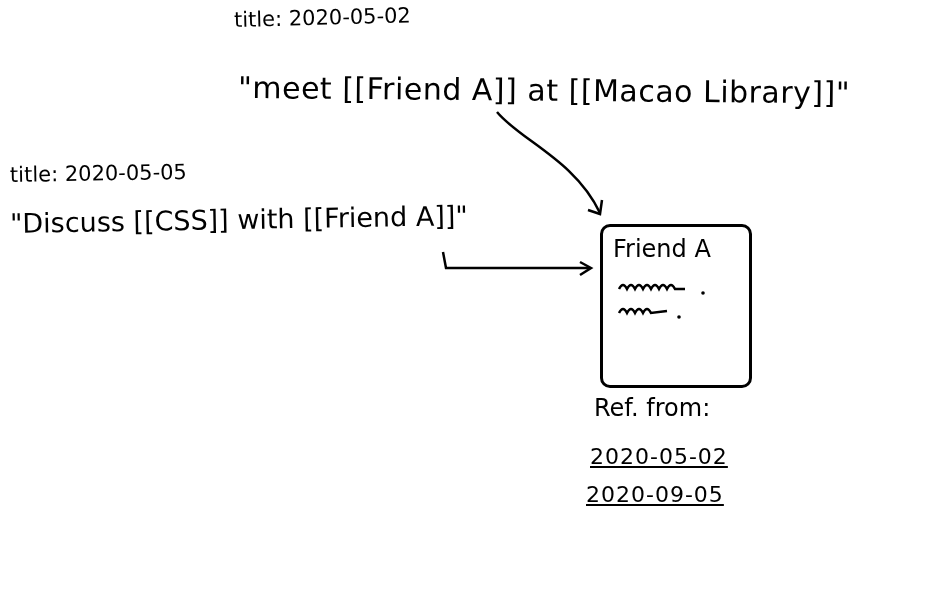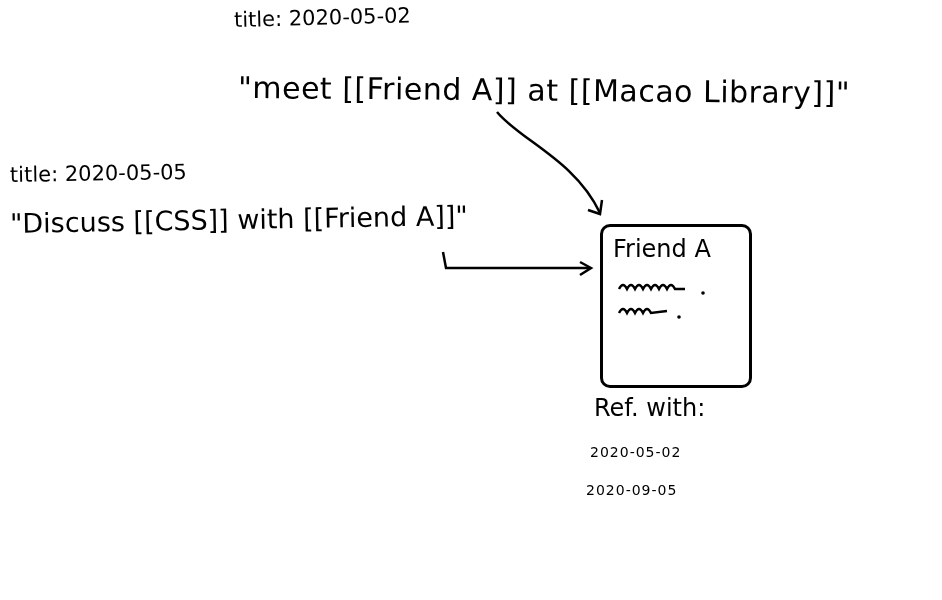--- a/index.html
+++ b/index.html
@@ -8,21 +8,21 @@
   .hand { position: absolute; white-space: nowrap; color: #000; }
   .t1 { left: 234px; top: 8px; font-size: 21px; transform: rotate(-1.5deg); transform-origin: left center; }
   .s1 { left: 238px; top: 70px; font-size: 30px; letter-spacing: 0.5px; transform: rotate(0.5deg); transform-origin: left center; }
   .t2 { left: 10px; top: 163px; font-size: 21px; transform: rotate(-1deg); transform-origin: left center; }
   .s2 { left: 10px; top: 208px; font-size: 27px; transform: rotate(-1deg); transform-origin: left center; }
   .card { position: absolute; left: 600px; top: 224px; width: 146px; height: 158px;
           border: 3px solid #000; border-radius: 10px; text-align: center; }
   .card-title { position: absolute; left: 10px; top: 8px; font-size: 24px; white-space: nowrap; }
   .scribble { position: absolute; left: 14px; }
   .ref-label { left: 594px; top: 394px; font-size: 24px; }
-  .ref-item { font-size: 14px; letter-spacing: 1px; }
+  .ref-item { font-size: 22px; letter-spacing: 1px; text-decoration: underline; }
   .r1 { left: 590px; top: 444px; }
   .r2 { left: 586px; top: 482px; }
   svg.arrows { position: absolute; left: 0; top: 0; width: 942px; height: 600px; pointer-events: none; }
 </style>
 </head>
 <body>
 
 <div class="hand t1">title: 2020-05-02</div>
 <div class="hand s1">"meet [[Friend A]] at [[Macao Library]]"</div>
 
@@ -34,21 +34,21 @@
   <svg class="scribble" style="top:48px" width="90" height="22">
     <path d="M2 14 q4 -8 8 0 q4 -8 8 0 q4 -8 8 0 q4 -8 8 0 q4 -8 8 0 q4 -8 8 0 q4 -8 8 0 l10 0" fill="none" stroke="#000" stroke-width="2.5"></path>
     <circle cx="86" cy="18" r="1.8" fill="#000"></circle>
   </svg>
   <svg class="scribble" style="top:72px" width="70" height="22">
     <path d="M2 14 q4 -8 8 0 q4 -8 8 0 q4 -8 8 0 q4 -8 8 0 l16 -2" fill="none" stroke="#000" stroke-width="2.5"></path>
     <circle cx="62" cy="18" r="1.8" fill="#000"></circle>
   </svg>
 </div>
 
-<div class="hand ref-label">Ref. with:</div>
+<div class="hand ref-label">Ref. from:</div>
 <div class="hand ref-item r1">2020-05-02</div>
 <div class="hand ref-item r2">2020-09-05</div>
 
 <svg class="arrows">
 
   <path d="M497 112 C 520 140, 575 160, 600 213" fill="none" stroke="#000" stroke-width="2.5"></path>
   <path d="M588 210 L600 214 L602 200" fill="none" stroke="#000" stroke-width="2.5"></path>
 
   <path d="M443 252 L446 268 L590 268" fill="none" stroke="#000" stroke-width="2.5"></path>
   <path d="M580 262 L591 268 L580 275" fill="none" stroke="#000" stroke-width="2.5"></path>

